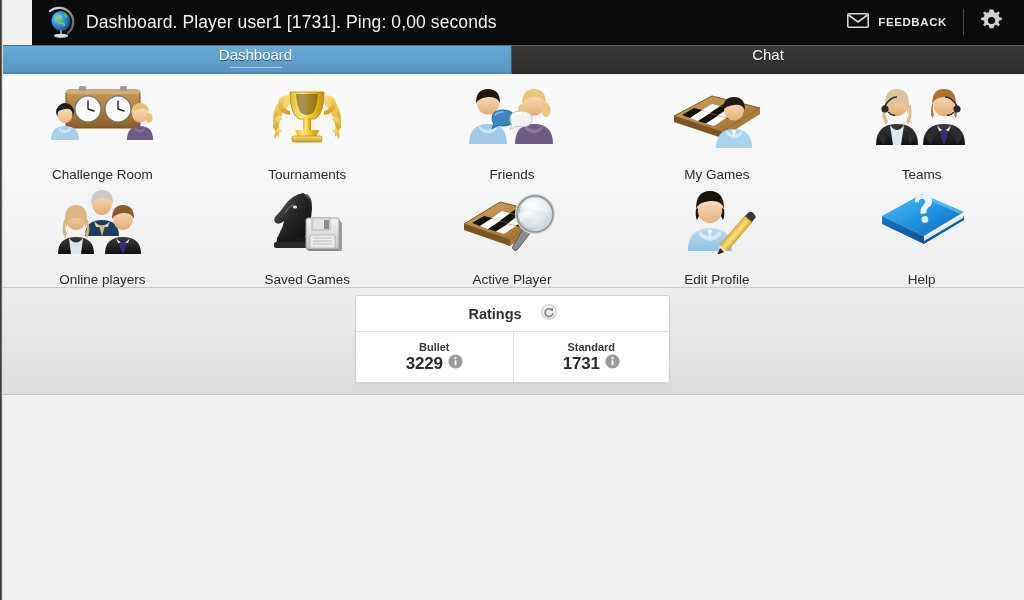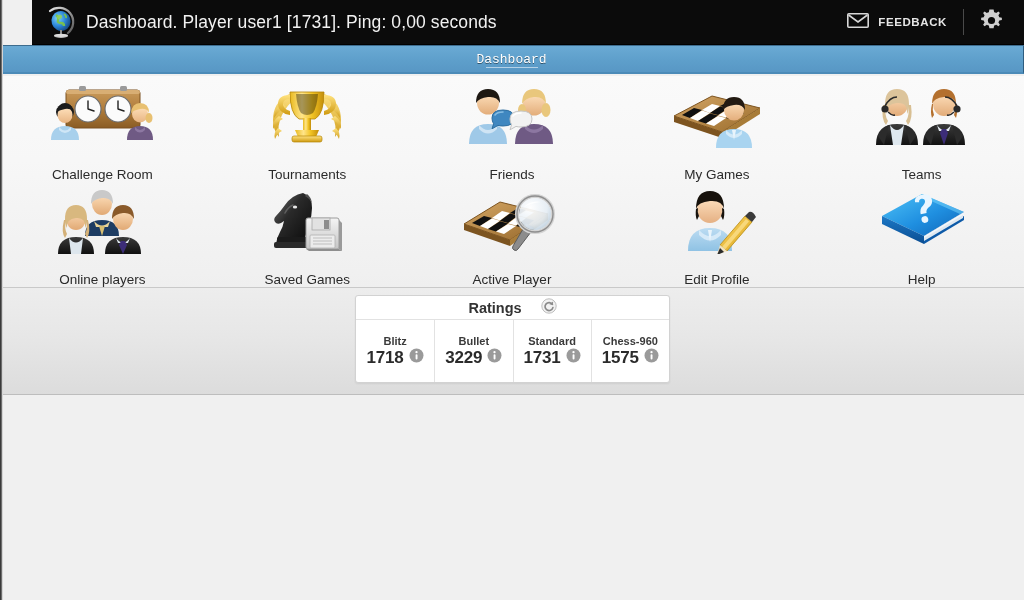--- a/index.html
+++ b/index.html
@@ -55,24 +55,23 @@
     justify-content:center; gap:3px; width:42px; height:45px; cursor:pointer; }
   .overflow-btn i{ display:block; width:4px; height:4px; background:#cfcfcf; }
 
   
   .tabbar{
     position:absolute; left:0; top:45px; width:1024px; height:29px;
     display:flex;
     border-top:1px solid #3d6c8e;
   }
   .tab{
-    flex:1 1 50%; display:flex; align-items:center; justify-content:center;
-    font-size:13px; color:#ffffff; cursor:pointer; position:relative;
+    flex:1 1 50%; display:flex; align-items:flex-start; justify-content:center;
+    font-size:15px; color:#ffffff; cursor:pointer; position:relative;
     text-shadow:0 1px 0 rgba(0,0,0,.45);
-    font-family:Liberation Mono, monospace;
   }
   .tab.active{
     background:linear-gradient(to bottom,#6aaad4 0%,#5e9fcb 55%,#5897c5 100%);
     border-right:1px solid #2e5d80;
     border-bottom:2px solid #4c8bb8;
   }
   .tab.inactive{
     background:linear-gradient(to bottom,#3a3a3a 0%,#333333 55%,#2e2e2e 100%);
     border-bottom:2px solid #272727;
   }
@@ -110,21 +109,21 @@
   }
   .ratings-card{
     position:absolute; left:355px; top:7px; width:315px; height:88px;
     background:#fff;
     border:1px solid #d2d2d2;
     border-radius:3px;
     box-shadow:0 1px 2px rgba(0,0,0,.07);
     display:flex; flex-direction:column;
   }
   .ratings-head{
-    height:24px; display:flex; align-items:center; justify-content:center;
+    height:36px; display:flex; align-items:center; justify-content:center;
     gap:19px; border-bottom:1px solid #e2e2e2;
   }
   .ratings-title{ font-size:14.5px; color:#333; font-weight:bold; }
   .refresh-icon{ display:block; cursor:pointer; }
   .ratings-body{ flex:1; display:flex; }
   .rating-col{
     flex:1 1 25%; display:flex; flex-direction:column;
     align-items:center; justify-content:center; gap:1px;
     border-left:1px solid #e2e2e2; cursor:pointer;
   }
@@ -204,20 +203,23 @@
     </div>
 
   </div>
 </div>
 
 <div class="tabbar">
   <div class="tab active">
     <span>Dashboard</span>
     <span class="tab-underline"></span>
   </div>
+  <div class="tab inactive">
+    <span>Chat</span>
+  </div>
 </div>
 
 <div class="dash">
 
   <div class="grid-row">
 
     <div class="cell">
       <div class="cell-ico">
         <svg width="118" height="66" viewBox="0 0 118 66">
           <defs>
@@ -620,33 +622,20 @@
         <svg width="16" height="16" viewBox="0 0 16 16">
           <circle cx="8" cy="8" r="7.2" fill="#f2f2f2" stroke="#bdbdbd" stroke-width="1"></circle>
           <path d="M11.4 6.4 A4 4 0 1 0 11.9 9.6" fill="none" stroke="#8a8a8a" stroke-width="1.7" stroke-linecap="round"></path>
           <path d="M12.2 3.6 L11.8 7.1 L8.4 6.3 Z" fill="#8a8a8a"></path>
         </svg>
       </span>
     </div>
 
     <div class="ratings-body">
 
-      <div class="rating-col">
-        <div class="rating-name">Blitz</div>
-        <div class="rating-val-row">
-          <span class="rating-val">1718</span>
-          <span class="info-icon">
-            <svg width="15" height="15" viewBox="0 0 15 15">
-              <circle cx="7.5" cy="7.5" r="7" fill="#9a9a9a"></circle>
-              <circle cx="7.5" cy="4.2" r="1.15" fill="#fff"></circle>
-              <rect x="6.6" y="6.2" width="1.9" height="5.3" rx=".9" fill="#fff"></rect>
-            </svg>
-          </span>
-        </div>
-      </div>
 
       <div class="rating-col">
         <div class="rating-name">Bullet</div>
         <div class="rating-val-row">
           <span class="rating-val">3229</span>
           <span class="info-icon">
             <svg width="15" height="15" viewBox="0 0 15 15">
               <circle cx="7.5" cy="7.5" r="7" fill="#9a9a9a"></circle>
               <circle cx="7.5" cy="4.2" r="1.15" fill="#fff"></circle>
               <rect x="6.6" y="6.2" width="1.9" height="5.3" rx=".9" fill="#fff"></rect>
@@ -662,33 +651,20 @@
           <span class="info-icon">
             <svg width="15" height="15" viewBox="0 0 15 15">
               <circle cx="7.5" cy="7.5" r="7" fill="#9a9a9a"></circle>
               <circle cx="7.5" cy="4.2" r="1.15" fill="#fff"></circle>
               <rect x="6.6" y="6.2" width="1.9" height="5.3" rx=".9" fill="#fff"></rect>
             </svg>
           </span>
         </div>
       </div>
 
-      <div class="rating-col">
-        <div class="rating-name">Chess-960</div>
-        <div class="rating-val-row">
-          <span class="rating-val">1575</span>
-          <span class="info-icon">
-            <svg width="15" height="15" viewBox="0 0 15 15">
-              <circle cx="7.5" cy="7.5" r="7" fill="#9a9a9a"></circle>
-              <circle cx="7.5" cy="4.2" r="1.15" fill="#fff"></circle>
-              <rect x="6.6" y="6.2" width="1.9" height="5.3" rx=".9" fill="#fff"></rect>
-            </svg>
-          </span>
-        </div>
-      </div>
 
     </div>
   </div>
 </div>
 
 <div class="lower"></div>
 
 <div class="edge-strip"></div>
 
 </body></html>

